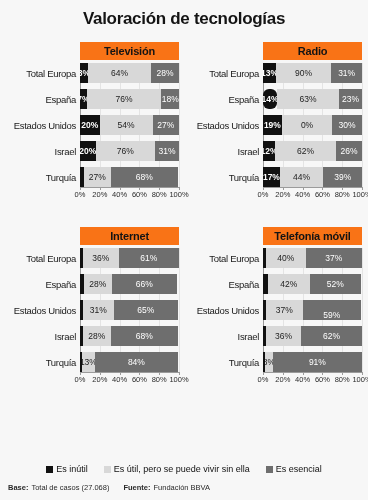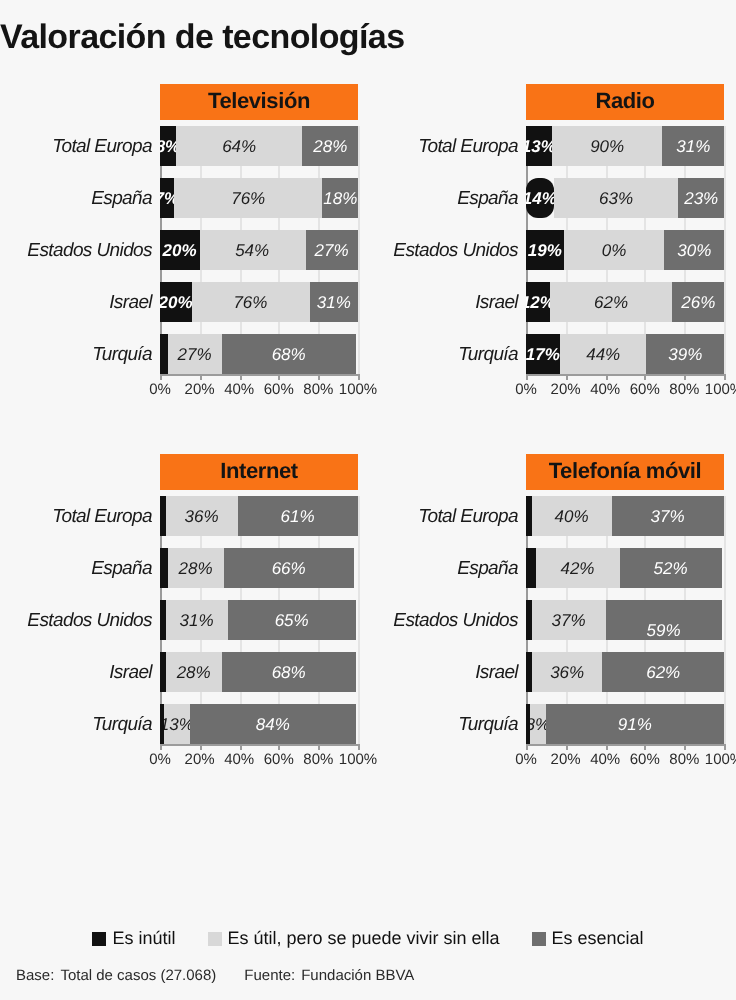--- a/index.html
+++ b/index.html
@@ -9,21 +9,21 @@
   body {
     width: 368px;
     height: 500px;
     background: #f7f7f7;
     font-family: "Liberation Sans", sans-serif;
     color: #1a1a1a;
     overflow: hidden;
     position: relative;
   }
   #page-title {
-    text-align: left;
+    text-align: center;
     font-size: 17px;
     font-weight: bold;
     letter-spacing: -0.3px;
     padding-top: 9px;
     color: #141414;
   }
   .panel-grid {
     display: flex;
     flex-direction: column;
     gap: 26px;
@@ -45,21 +45,20 @@
     text-align: center;
     font-size: 11px;
     font-weight: bold;
     color: #141414;
     padding: 3px 0 3px 0;
     letter-spacing: -0.2px;
   }
   .plot {
     position: relative;
     margin-top: 3px;
-    font-style: italic;
   }
   .grid-layer {
     position: absolute;
     left: 74px;
     right: 0;
     top: 0;
     bottom: 0;
     pointer-events: none;
   }
   .gridline {
@@ -179,21 +178,21 @@
     position: absolute;
     left: 8px;
     bottom: 8px;
     font-size: 7.5px;
     color: #2a2a2a;
     display: flex;
     align-items: baseline;
     gap: 4px;
     white-space: nowrap;
   }
-  .footer b { font-weight: normal; }
+  .footer b { font-weight: bold; }
   .footer-group { display: flex; gap: 3px; align-items: baseline; }
   .footer-sep { width: 6px; }
 </style>
 </head>
 <body>
 
 <div id="page-title">Valoración de tecnologías</div>
 
 <div class="panel-grid">
   <div class="panel-row">

